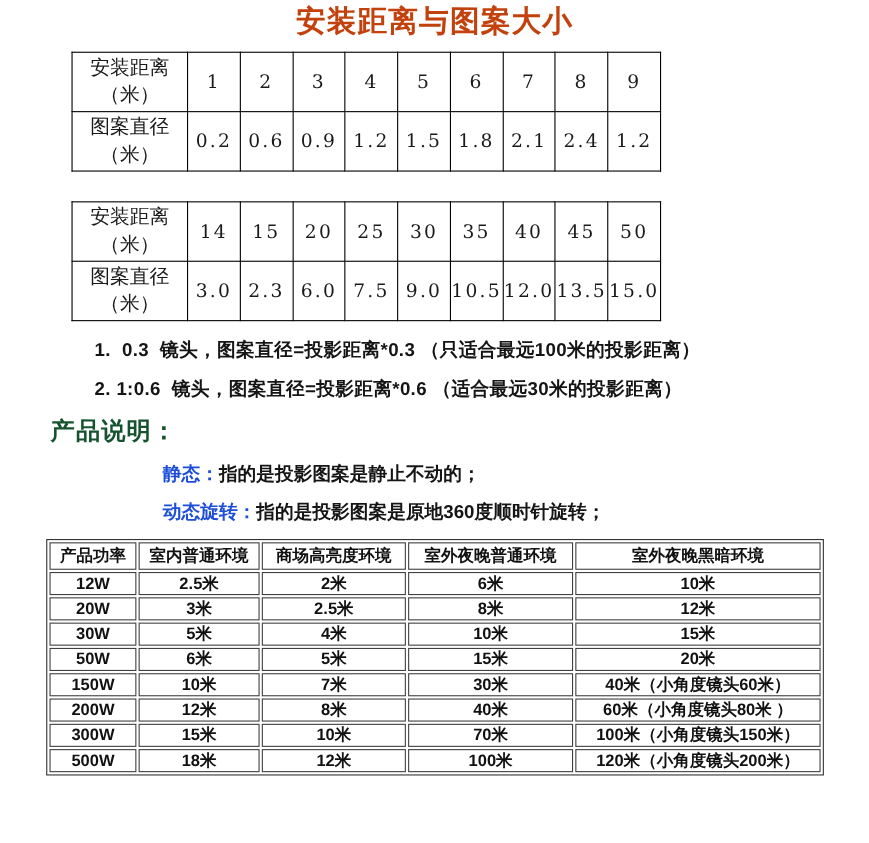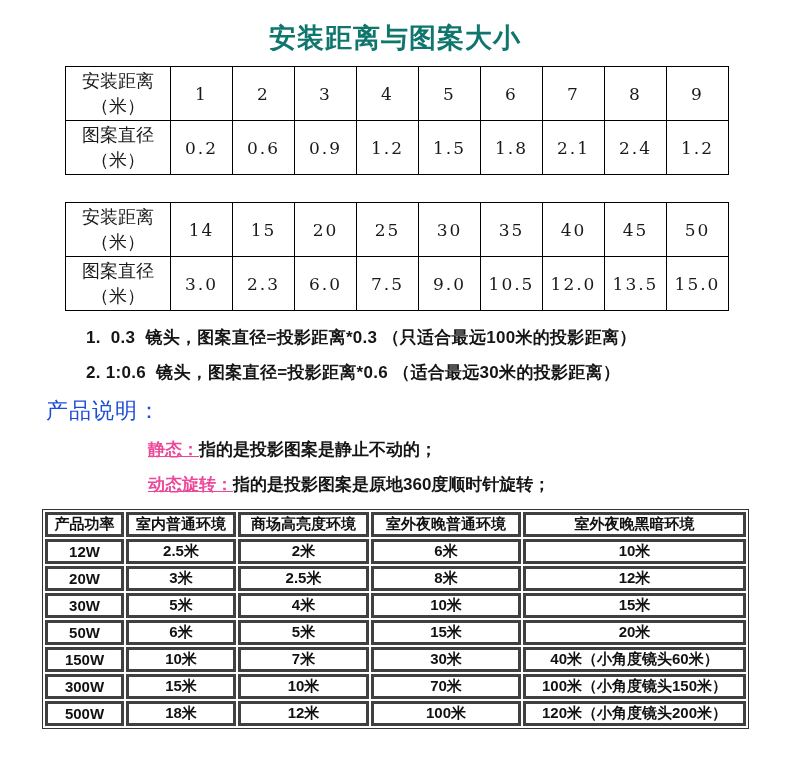--- a/index.html
+++ b/index.html
@@ -8,32 +8,32 @@
     width: 790px;
     min-height: 766px;
     background: #ffffff;
     color: #1a1a1a;
     font-family: "Liberation Sans", sans-serif;
   }
 
   
   .page-title {
     text-align: center;
-    color: #0f766e;
+    color: #c2410c;
     font-size: 27px;
     font-weight: bold;
-    padding-top: 20px;
+    padding-top: 1px;
     letter-spacing: 1px;
   }
 
   
   .dist-table {
     border-collapse: collapse;
     margin: 10px 0 0 65px;
-    width: 664px;
+    width: 536px;
     table-layout: fixed;
     font-family: "DejaVu Serif", serif;
   }
   .dist-table th, .dist-table td {
     border: 1px solid #000;
     text-align: center;
     vertical-align: middle;
     font-weight: normal;
     padding: 0;
   }
@@ -51,48 +51,48 @@
   }
   .lens-notes > div {
     white-space: pre-wrap;
     margin-bottom: 12px;
     letter-spacing: 0.3px;
     margin-left: 20px;
   }
 
   
   .section-heading {
-    color: #1d4ed8;
+    color: #14532d;
     font-size: 22px;
-    font-weight: normal;
+    font-weight: bold;
     margin: 0 0 12px 46px;
     letter-spacing: 1px;
   }
   .desc-item {
     margin: 0 0 12px 148px;
     font-size: 17px;
     font-weight: bold;
     color: #151515;
   }
-  .desc-item .term { color: #ec4899; text-decoration: underline; }
+  .desc-item .term { color: #1d4ed8; }
 
   
   .spec-table {
     border-collapse: separate;
     border-spacing: 2px;
     border: 1px solid #333;
     margin: 13px 0 0 42px;
     width: 707px;
     table-layout: fixed;
     font-size: 15px;
     font-weight: bold;
     color: #111;
   }
   .spec-table th, .spec-table td {
-    border: 3px solid #404040;
+    border: 1px solid #404040;
     text-align: center;
     vertical-align: middle;
     padding: 0;
     height: 21px;
     overflow: hidden;
   }
   .spec-table th { height: 25px; font-size: 15px; }
 </style>
 </head>
 <body>
@@ -254,20 +254,27 @@
         <td>20米</td>
       </tr>
       <tr>
         <td>150W</td>
         <td>10米</td>
         <td>7米</td>
         <td>30米</td>
         <td>40米（小角度镜头60米）</td>
       </tr>
       <tr>
+        <td>200W</td>
+        <td>12米</td>
+        <td>8米</td>
+        <td>40米</td>
+        <td>60米（小角度镜头80米 ）</td>
+      </tr>
+      <tr>
         <td>300W</td>
         <td>15米</td>
         <td>10米</td>
         <td>70米</td>
         <td>100米（小角度镜头150米）</td>
       </tr>
       <tr>
         <td>500W</td>
         <td>18米</td>
         <td>12米</td>

